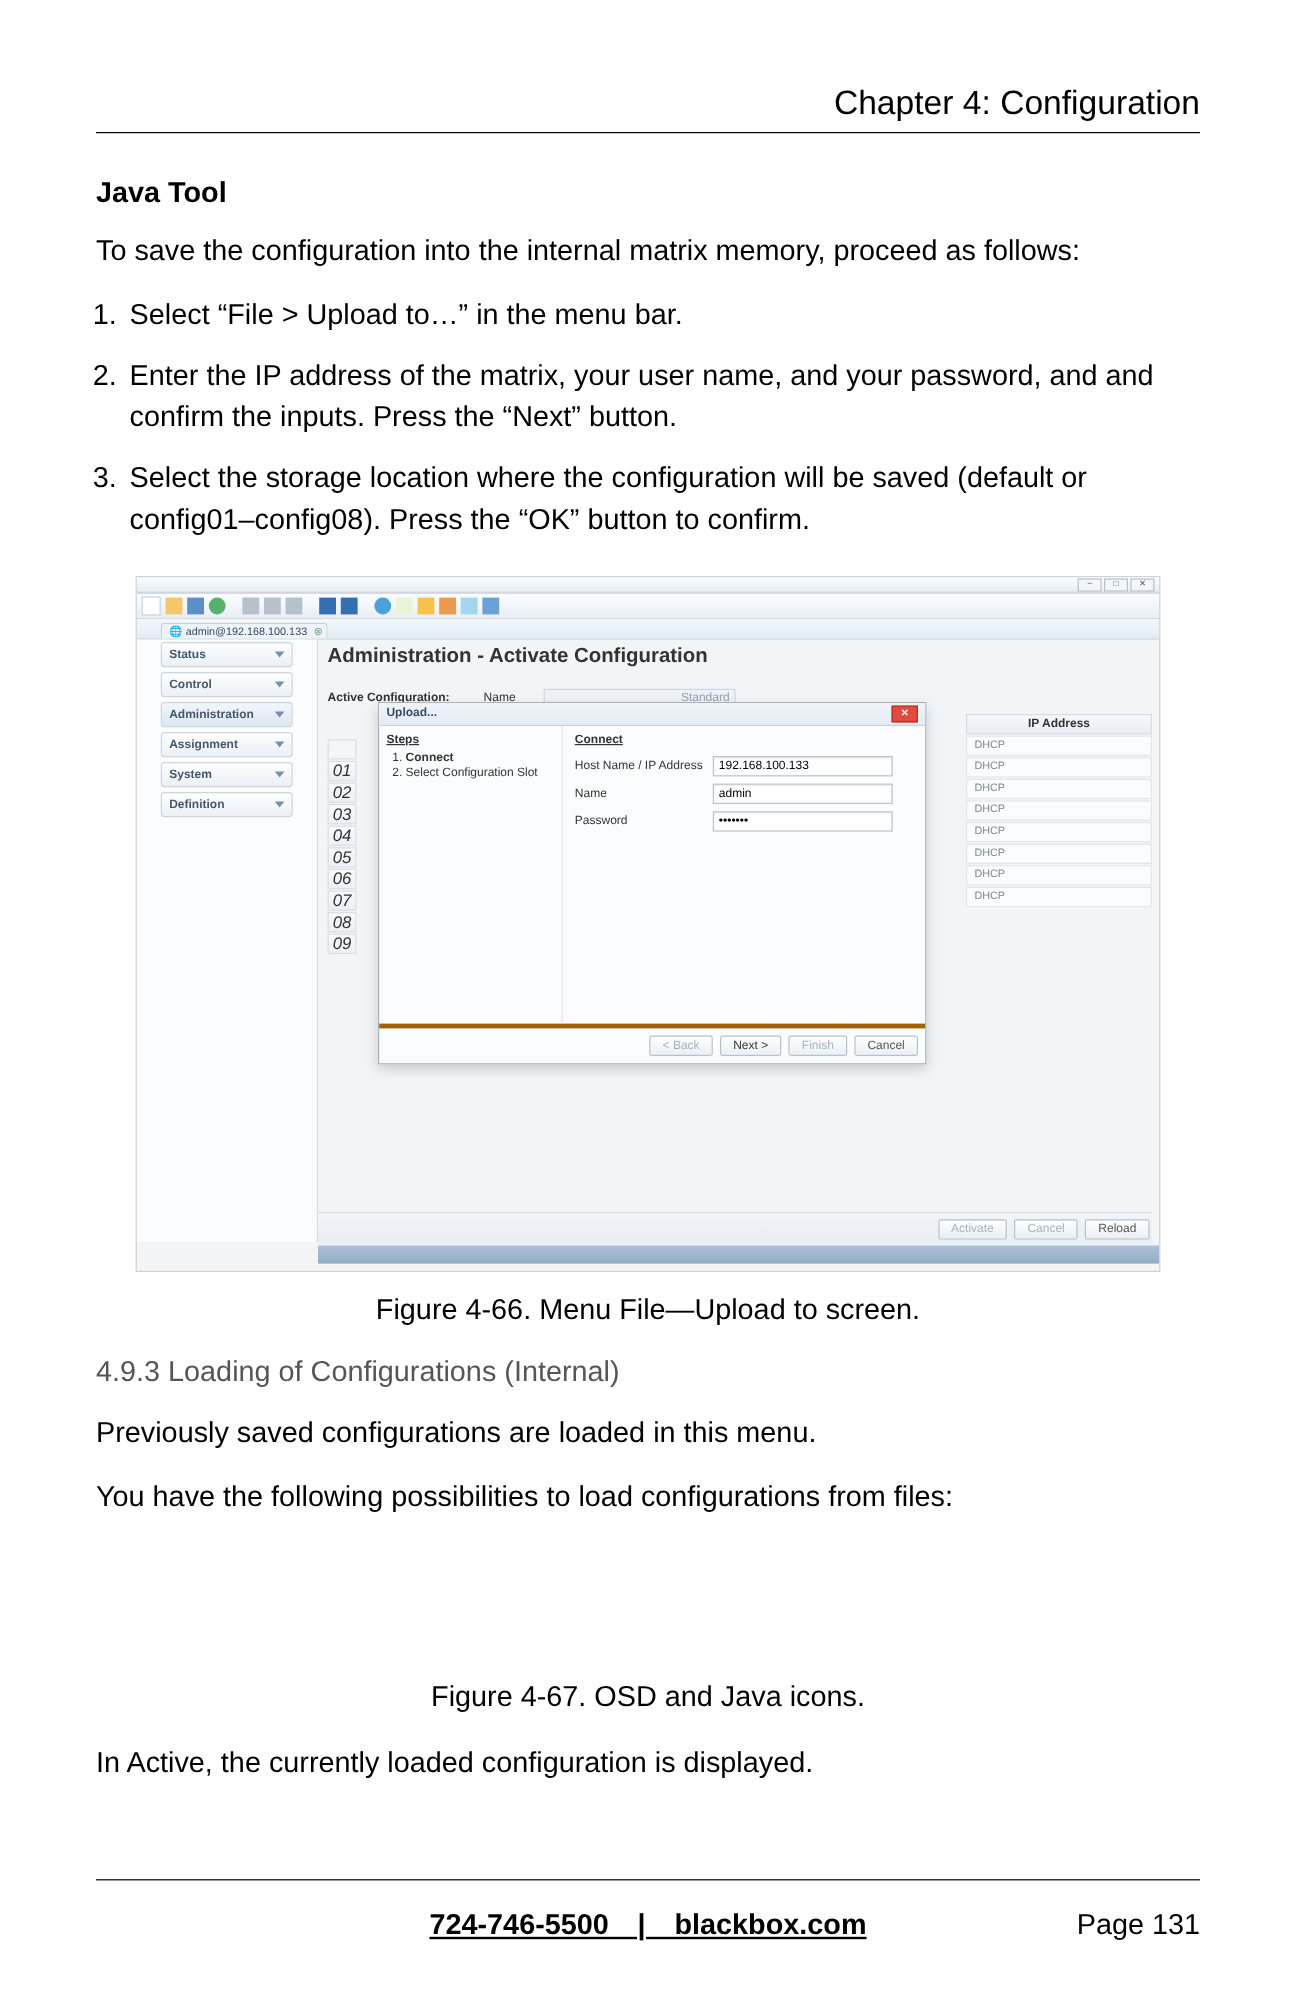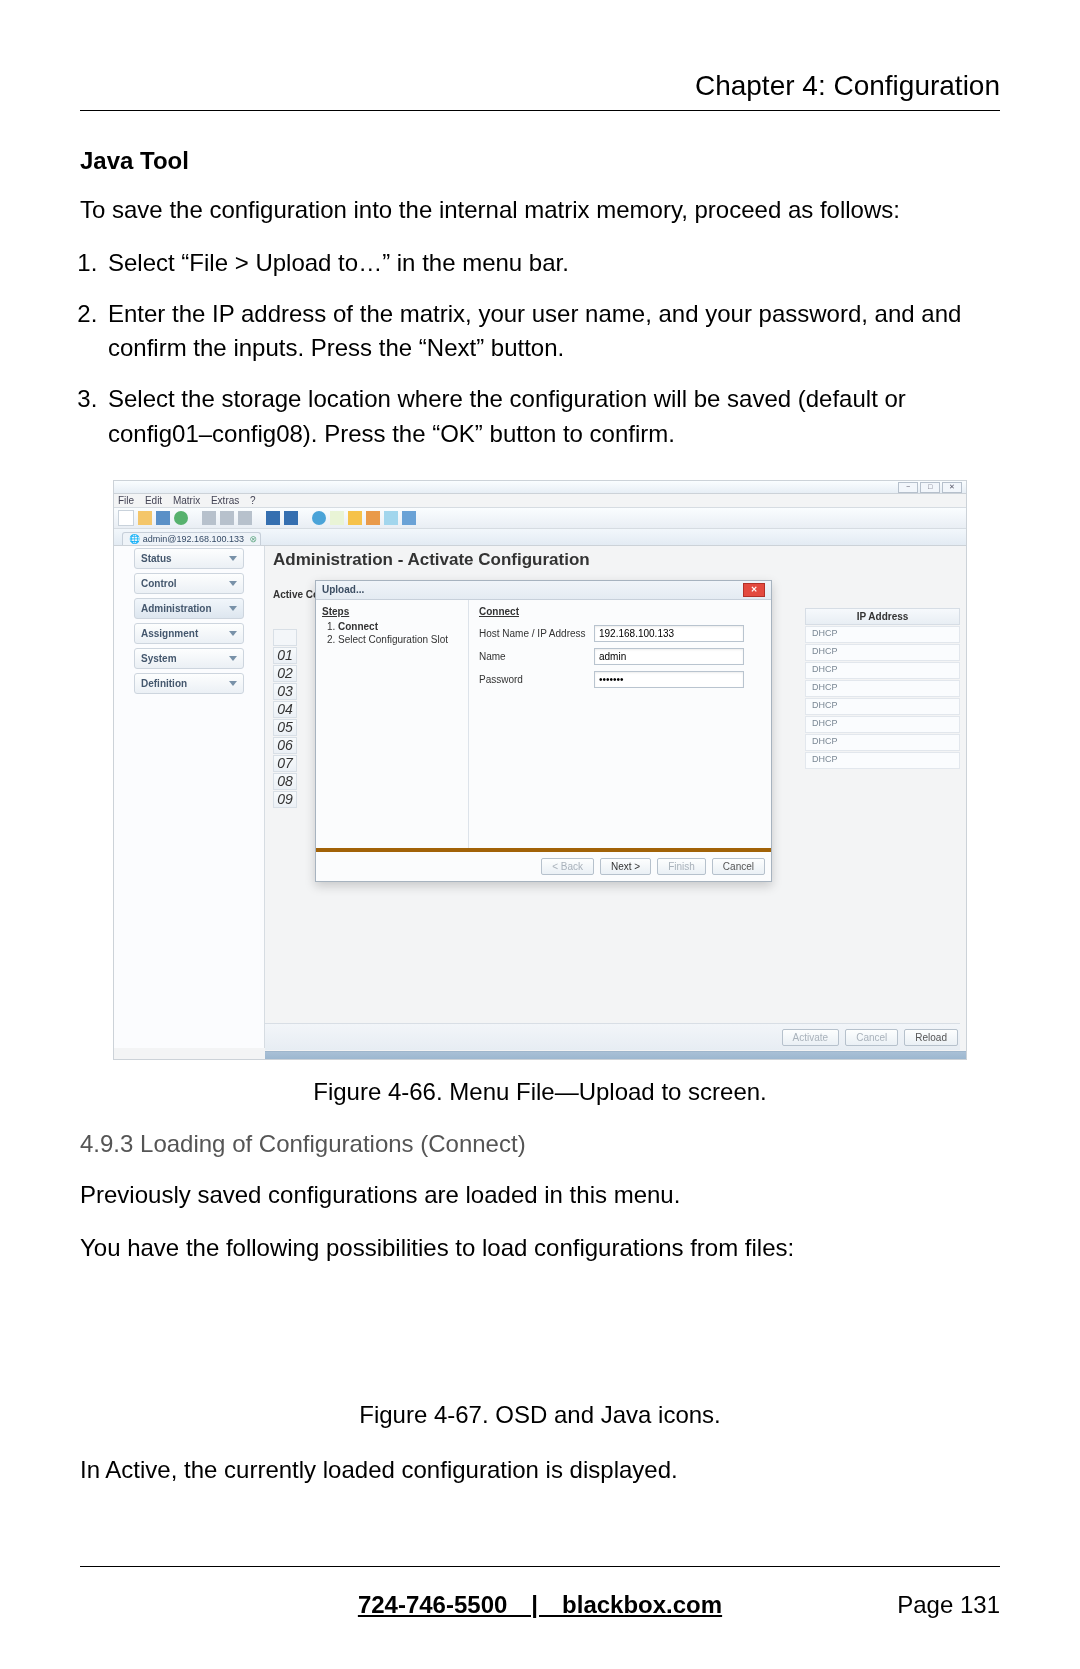--- a/index.html
+++ b/index.html
@@ -140,21 +140,21 @@
     width: 14px; height: 14px;
     border: 0;
     display: inline-block;
   }
   .ss-tabbar {
     height: 16px;
     background: linear-gradient(#f2f7fb,#e3ebf3);
     border-bottom: 1px solid #ccd2d8;
     display: flex;
     align-items: flex-end;
-    padding-left: 8px;
+    padding-left: 20px;
   }
   .ss-tab {
     background: #eef3f8;
     border: 1px solid #c6cfd9;
     border-bottom: none;
     border-radius: 3px 3px 0 0;
     padding: 1px 16px 1px 6px;
     font-size: 9px;
     color: #344a66;
     position: relative;
@@ -248,21 +248,21 @@
     color: #7a8794;
     font-size: 9px;
     padding: 1px 6px;
     height: 13px;
     margin-bottom: 1px;
   }
   
   .dialog {
     position: absolute;
     left: 50px;
-    top: 34px;
+    top: 52px;
     width: 455px;
     background: #fbfcfd;
     border: 1px solid #a7b3bf;
     box-shadow: 0 4px 10px rgba(0,0,0,.18);
   }
   .dlg-title {
     background: linear-gradient(#f0f4f9,#e4ebf2);
     border-bottom: 1px solid #c7d0da;
     height: 18px;
     line-height: 18px;
@@ -370,27 +370,20 @@
   <div class="screenshot">
 
     <div class="ss-topbar">
       <div class="winbtns">
         <div class="winbtn">−</div>
         <div class="winbtn">□</div>
         <div class="winbtn">✕</div>
       </div>
     </div>
 
-    <div class="ss-menubar">
-      <span>File</span>
-      <span>Edit</span>
-      <span>Matrix</span>
-      <span>Extras</span>
-      <span>?</span>
-    </div>
 
     <div class="ss-toolbar">
       <span class="tbtn" style="background:#fff;border:1px solid #c9d2db"></span>
       <span class="tbtn" style="background:#f4c66a"></span>
       <span class="tbtn" style="background:#5a90c7"></span>
       <span class="tbtn" style="background:#57b26e;border-radius:50%"></span>
       <span style="width:6px"></span>
       <span class="tbtn" style="background:#b7c1cc"></span>
       <span class="tbtn" style="background:#b7c1cc"></span>
       <span class="tbtn" style="background:#b7c1cc"></span>
@@ -525,21 +518,21 @@
           <span class="dlg-btn disabled">Cancel</span>
           <span class="dlg-btn">Reload</span>
         </div>
         <div class="statusbar"></div>
       </div>
     </div>
   </div>
 
   <p class="figure-caption">Figure 4-66. Menu File—Upload to screen.</p>
 
-  <p class="subsection-heading">4.9.3 Loading of Configurations (Connect)</p>
+  <p class="subsection-heading">4.9.3 Loading of Configurations (Internal)</p>
 
   <p class="body-text">Previously saved configurations are loaded in this menu.</p>
   <p class="body-text">You have the following possibilities to load configurations from files:</p>
 
   <div class="gap67"></div>
 
   <p class="figure-caption">Figure 4-67. OSD and Java icons.</p>
 
   <p class="body-text">In Active, the currently loaded configuration is displayed.</p>
 

